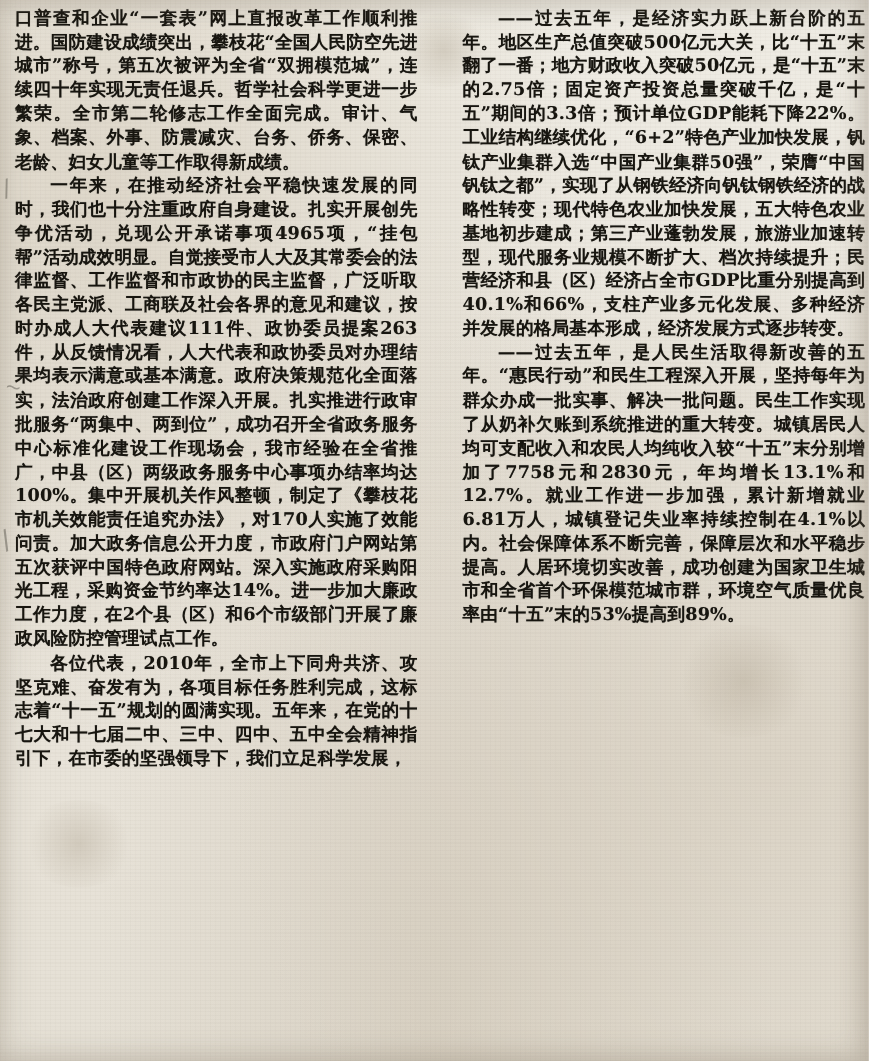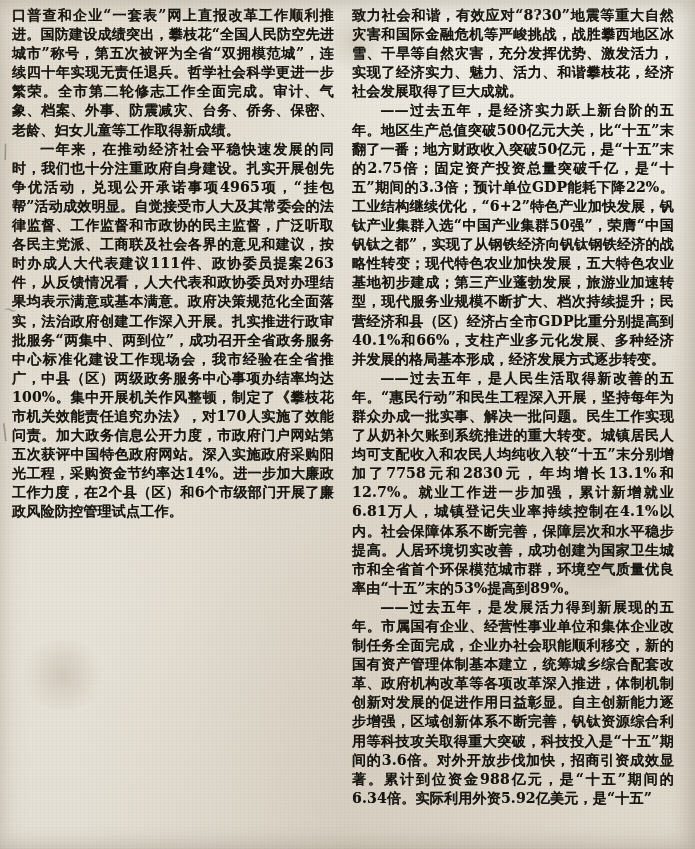--- a/index.html
+++ b/index.html
@@ -33,21 +33,21 @@
     pointer-events: none;
     background-image:
       repeating-linear-gradient(0deg, rgba(120,110,95,0.035) 0px, rgba(120,110,95,0.035) 1px, rgba(255,255,255,0) 1px, rgba(255,255,255,0) 3px),
       repeating-linear-gradient(90deg, rgba(120,110,95,0.03) 0px, rgba(120,110,95,0.03) 1px, rgba(255,255,255,0) 1px, rgba(255,255,255,0) 4px);
     mix-blend-mode: multiply;
     opacity: 0.8;
   }
   .columns {
     display: flex;
     flex-direction: row;
-    gap: 18px;
+    gap: 36px;
     height: 100%;
     position: relative;
     z-index: 2;
   }
   .col {
     width: 322px;
     flex: 0 0 322px;
     font-size: 14.1px;
     line-height: 19.1px;
     color: #17150f;
@@ -108,25 +108,24 @@
 
   <div class="margin-mark mark-1">/</div>
   <div class="margin-mark mark-2">~</div>
   <div class="margin-mark mark-3">/</div>
 
   <div class="columns">
 
     <div class="col">
       <p class="noindent">口普查和企业“一套表”网上直报改革工作顺利推进。国防建设成绩突出，攀枝花“全国人民防空先进城市”称号，第五次被评为全省“双拥模范城”，连续四十年实现无责任退兵。哲学社会科学更进一步繁荣。全市第二轮修志工作全面完成。审计、气象、档案、外事、防震减灾、台务、侨务、保密、老龄、妇女儿童等工作取得新成绩。</p>
       <p>一年来，在推动经济社会平稳快速发展的同时，我们也十分注重政府自身建设。扎实开展创先争优活动，兑现公开承诺事项4965项，“挂包帮”活动成效明显。自觉接受市人大及其常委会的法律监督、工作监督和市政协的民主监督，广泛听取各民主党派、工商联及社会各界的意见和建议，按时办成人大代表建议111件、政协委员提案263件，从反馈情况看，人大代表和政协委员对办理结果均表示满意或基本满意。政府决策规范化全面落实，法治政府创建工作深入开展。扎实推进行政审批服务“两集中、两到位”，成功召开全省政务服务中心标准化建设工作现场会，我市经验在全省推广，中县（区）两级政务服务中心事项办结率均达100%。集中开展机关作风整顿，制定了《攀枝花市机关效能责任追究办法》，对170人实施了效能问责。加大政务信息公开力度，市政府门户网站第五次获评中国特色政府网站。深入实施政府采购阳光工程，采购资金节约率达14%。进一步加大廉政工作力度，在2个县（区）和6个市级部门开展了廉政风险防控管理试点工作。</p>
+      <p>各位代表，2010年，全市上下同舟共济、攻坚克难、奋发有为，各项目标任务胜利完成，这标志着“十一五”规划的圆满实现。五年来，在党的十七大和十七届二中、三中、四中、五中全会精神指引下，在市委的坚强领导下，我们立足科学发展，</p>
     </div>
 
     <div class="col">
-      <p class="noindent">致力社会和谐，有效应对“8?30”地震等重大自然灾害和国际金融危机等严峻挑战，战胜攀西地区冰雪、干旱等自然灾害，充分发挥优势、激发活力，实现了经济实力、魅力、活力、和谐攀枝花，经济社会发展取得了巨大成就。</p>
       <p class="dashlead">——过去五年，是经济实力跃上新台阶的五年。地区生产总值突破500亿元大关，比“十五”末翻了一番；地方财政收入突破50亿元，是“十五”末的2.75倍；固定资产投资总量突破千亿，是“十五”期间的3.3倍；预计单位GDP能耗下降22%。工业结构继续优化，“6+2”特色产业加快发展，钒钛产业集群入选“中国产业集群50强”，荣膺“中国钒钛之都”，实现了从钢铁经济向钒钛钢铁经济的战略性转变；现代特色农业加快发展，五大特色农业基地初步建成；第三产业蓬勃发展，旅游业加速转型，现代服务业规模不断扩大、档次持续提升；民营经济和县（区）经济占全市GDP比重分别提高到40.1%和66%，支柱产业多元化发展、多种经济并发展的格局基本形成，经济发展方式逐步转变。</p>
       <p class="dashlead">——过去五年，是人民生活取得新改善的五年。“惠民行动”和民生工程深入开展，坚持每年为群众办成一批实事、解决一批问题。民生工作实现了从奶补欠账到系统推进的重大转变。城镇居民人均可支配收入和农民人均纯收入较“十五”末分别增加了7758元和2830元，年均增长13.1%和12.7%。就业工作进一步加强，累计新增就业6.81万人，城镇登记失业率持续控制在4.1%以内。社会保障体系不断完善，保障层次和水平稳步提高。人居环境切实改善，成功创建为国家卫生城市和全省首个环保模范城市群，环境空气质量优良率由“十五”末的53%提高到89%。</p>
-      <p class="dashlead">——过去五年，是发展活力得到新展现的五年。市属国有企业、经营性事业单位和集体企业改制任务全面完成，企业办社会职能顺利移交，新的国有资产管理体制基本建立，统筹城乡综合配套改革、政府机构改革等各项改革深入推进，体制机制创新对发展的促进作用日益彰显。自主创新能力逐步增强，区域创新体系不断完善，钒钛资源综合利用等科技攻关取得重大突破，科技投入是“十五”期间的3.6倍。对外开放步伐加快，招商引资成效显著。累计到位资金988亿元，是“十五”期间的6.34倍。实际利用外资5.92亿美元，是“十五”</p>
     </div>
 
   </div>
 
   <div class="edge-shadow"></div>
 </div>
 
 </body></html>

